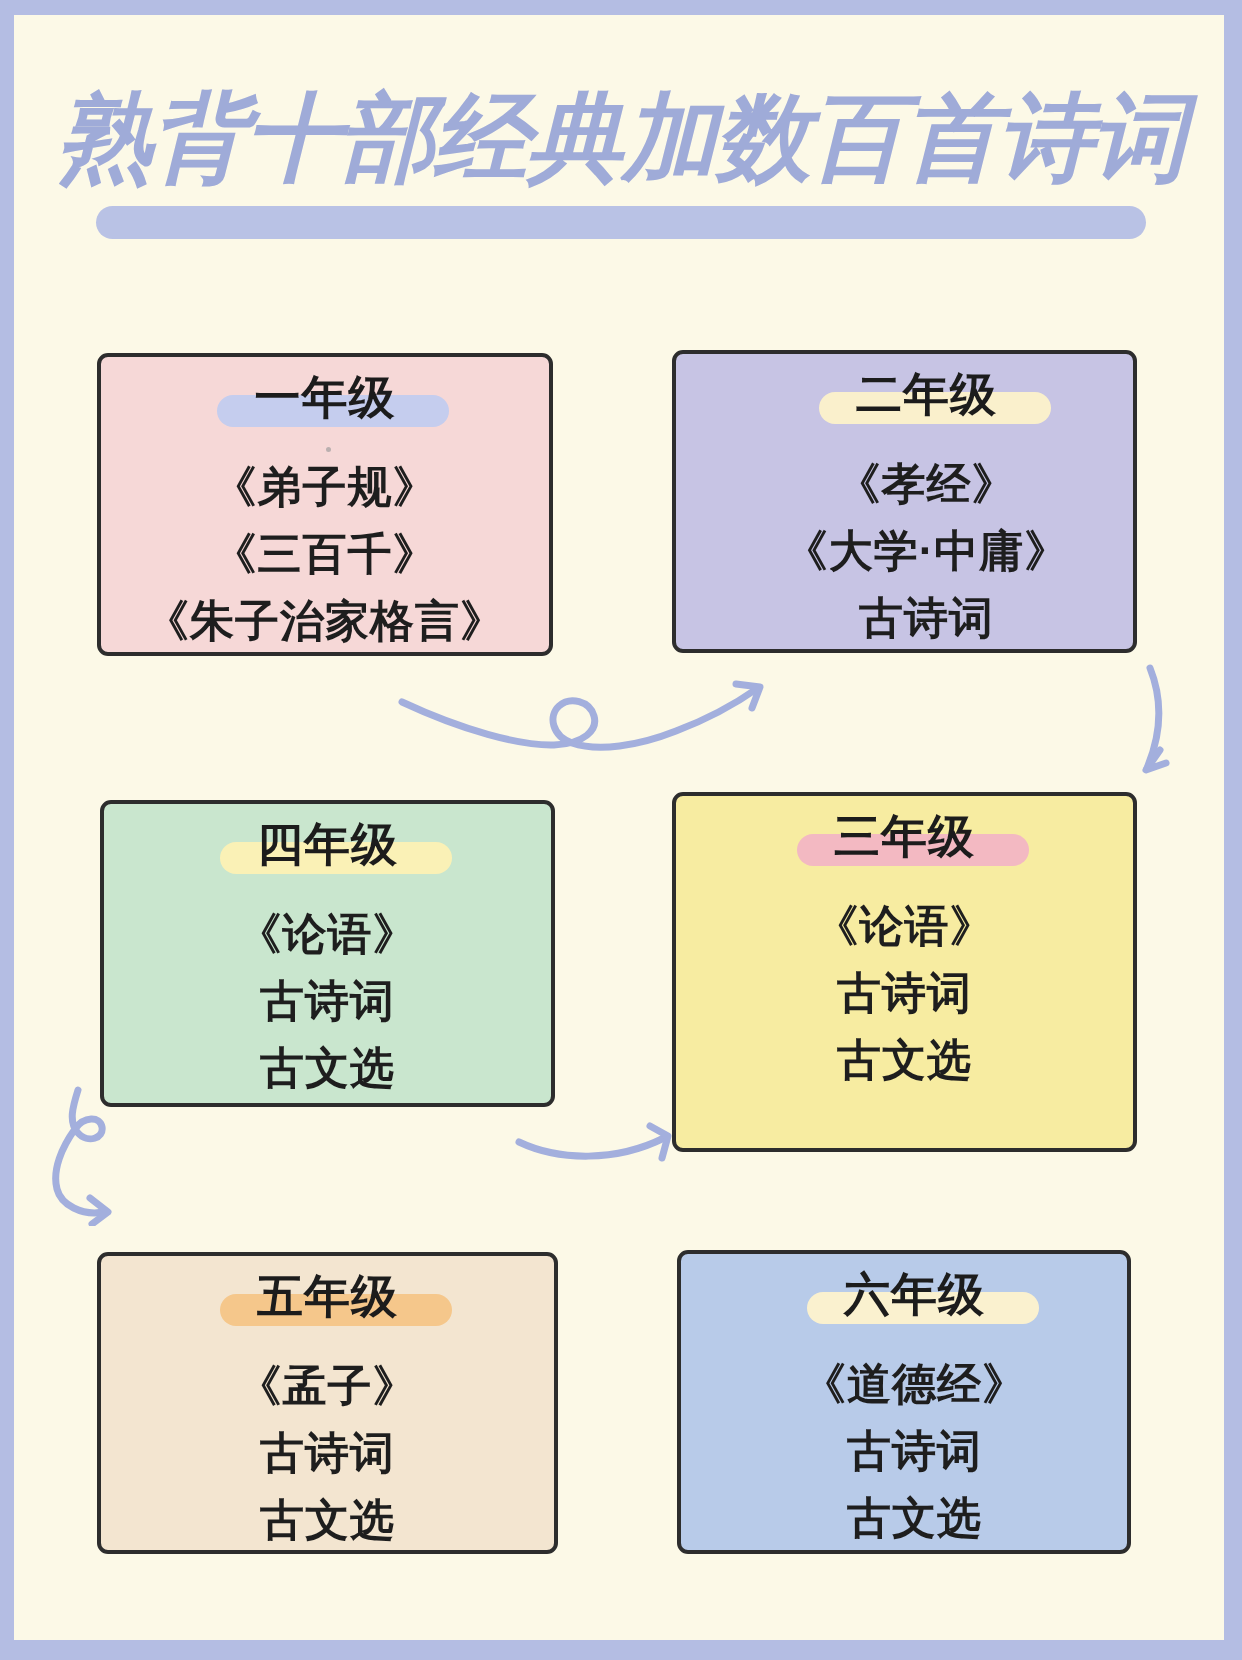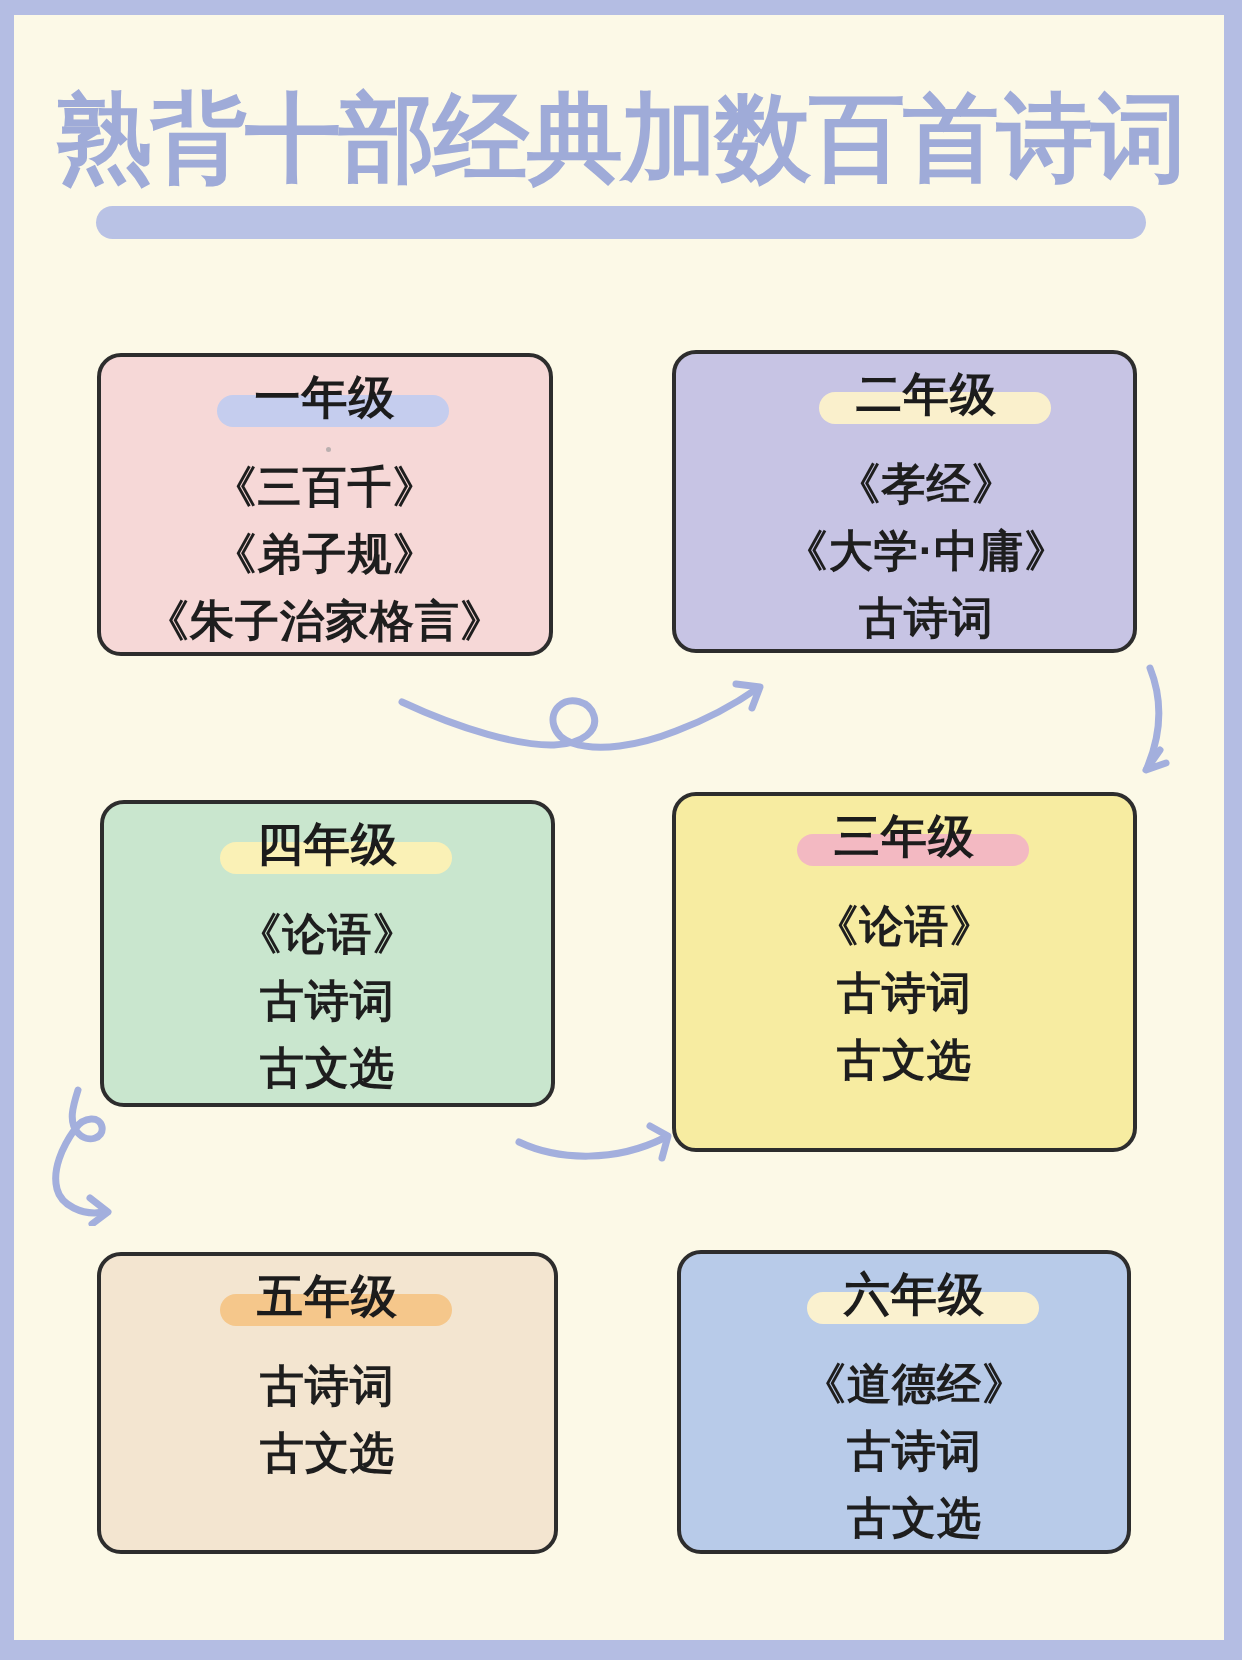--- a/index.html
+++ b/index.html
@@ -14,30 +14,31 @@
     position:absolute; left:14px; top:15px; right:18px; bottom:20px;
     background:#fcf9e7;
   }
 
   
   .page-title{
     position:absolute; top:88px; left:0; width:100%;
     text-align:center; font-size:96px; font-weight:900;
     letter-spacing:-2px; color:#9fabd8; line-height:1.05;
     z-index:3;
+    font-style:italic;
   }
   .title-bar{
     position:absolute; top:206px; left:50%; transform:translateX(-50%);
     width:1050px; height:33px; border-radius:17px;
     background:#b9c2e5; z-index:2;
   }
 
   
   .card{
-    position:absolute; border:4.5px solid #2d2d2d; border-radius:24px;
+    position:absolute; border:4.5px solid #2d2d2d; border-radius:11px;
     text-align:center; z-index:2;
   }
   .pos-g1{ left:97px;  top:353px;  width:456px; height:303px; background:#f6d8d7; }
   .pos-g2{ left:672px; top:350px;  width:465px; height:303px; background:#c7c4e4;padding-left:44px; }
   .pos-g4{ left:100px; top:800px;  width:455px; height:307px; background:#c9e6ce; }
   .pos-g3{ left:672px; top:792px;  width:465px; height:360px; background:#f7eca1; }
   .pos-g5{ left:97px;  top:1252px; width:461px; height:302px; background:#f3e5d0; }
   .pos-g6{ left:677px; top:1250px; width:454px; height:304px; background:#b8cbe9;padding-left:21px; }
 
   .card-header{ position:relative; margin-top:14px; height:52px; }
@@ -88,22 +89,22 @@
   <h1 class="page-title">熟背十部经典加数百首诗词</h1>
   <div class="title-bar"></div>
 
   <section class="card pos-g1">
     <div class="card-header">
       <span class="pill pill-g1"></span>
       <h2 class="card-title">一年级</h2>
     </div>
     <span class="dot-mark"></span>
     <ul class="card-items">
+      <li>《弟子规》</li>
       <li>《三百千》</li>
-      <li>《弟子规》</li>
       <li>《朱子治家格言》</li>
     </ul>
   </section>
 
   <section class="card pos-g2">
     <div class="card-header">
       <span class="pill pill-g2"></span>
       <h2 class="card-title">二年级</h2>
     </div>
     <ul class="card-items">
@@ -136,20 +137,21 @@
       <li>古文选</li>
     </ul>
   </section>
 
   <section class="card pos-g5">
     <div class="card-header">
       <span class="pill pill-g5"></span>
       <h2 class="card-title">五年级</h2>
     </div>
     <ul class="card-items">
+      <li>《孟子》</li>
       <li>古诗词</li>
       <li>古文选</li>
     </ul>
   </section>
 
   <section class="card pos-g6">
     <div class="card-header">
       <span class="pill pill-g6"></span>
       <h2 class="card-title">六年级</h2>
     </div>

